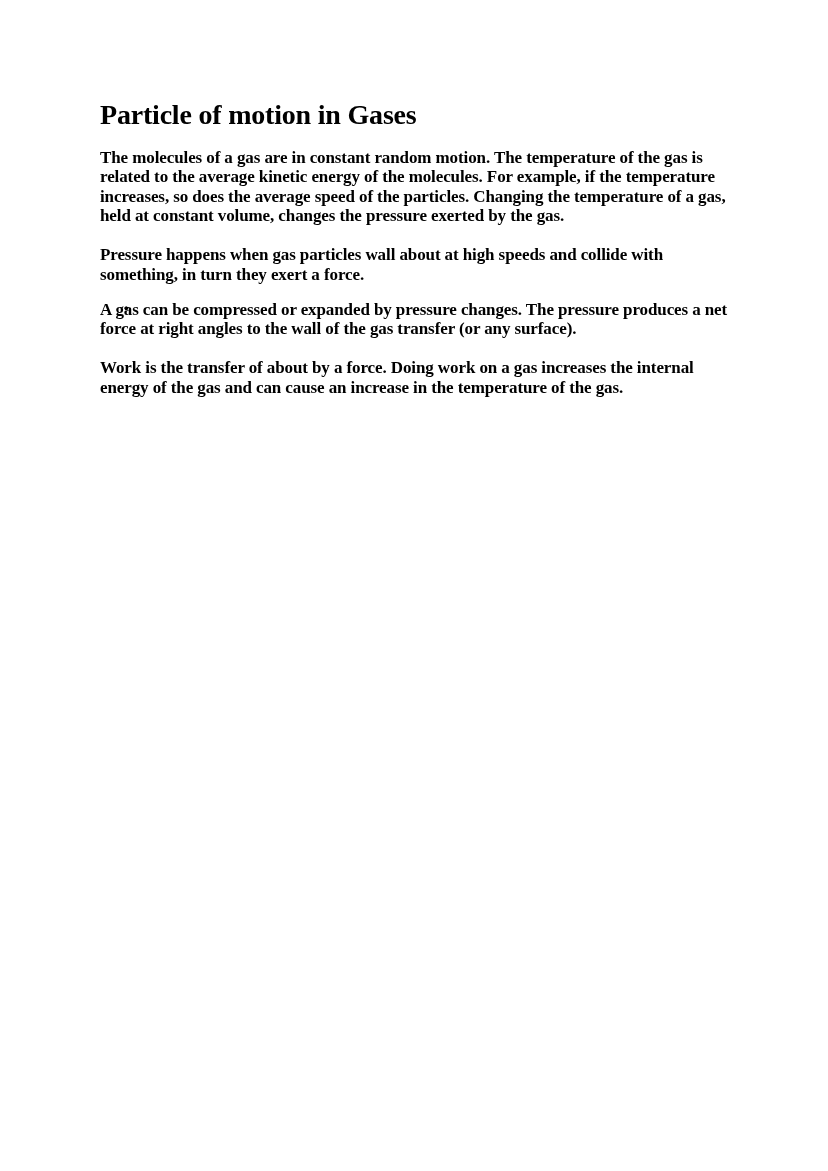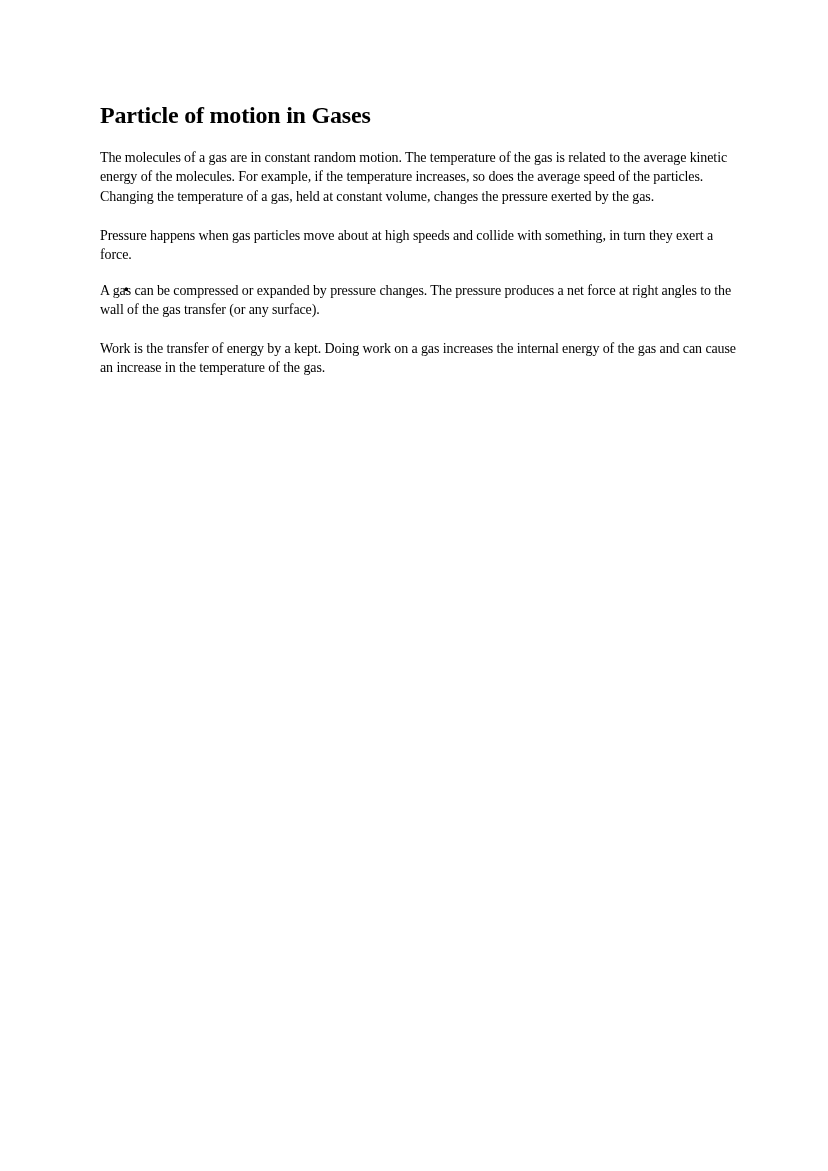--- a/index.html
+++ b/index.html
@@ -12,31 +12,32 @@
     }
     .page {
       position: absolute;
       left: 100px;
       top: 100px;
       width: 640px;
     }
     h1 {
       font-family: "Liberation Serif", serif;
       font-weight: bold;
-      font-size: 24px;
+      font-size: 28px;
       margin: 0 0 18px 0;
       line-height: 30px;
       letter-spacing: -0.2px;
     }
     p {
       font-family: "Liberation Serif", serif;
-      font-size: 14px;
+      font-size: 17px;
       line-height: 19.4px;
       margin: 0 0 19.5px 0;
       letter-spacing: -0.1px;
+      font-weight: bold;
     }
     ul {
       margin: 0 0 20px 0;
       padding: 0;
       list-style: none;
       margin-top: -4px;
     }
     li {
       position: relative;
       padding-left: 50px;
@@ -52,26 +53,26 @@
       font-size: 13px;
     }
   </style>
 </head>
 <body>
 
 <div class="page">
   <h1>Particle of motion in Gases</h1>
 
   <p>The molecules of a gas are in constant random motion. The temperature of the gas is related to the average kinetic energy of the molecules. For example, if the temperature increases, so does the average speed of the particles. Changing the temperature of a gas, held at constant volume, changes the pressure exerted by the gas.</p>
-  <p>Pressure happens when gas particles move about at high speeds and collide with something, in turn they exert a force.</p>
+  <p>Pressure happens when gas particles wall about at high speeds and collide with something, in turn they exert a force.</p>
 
   <ul>
     <li>
       <span class="bullet">•</span>
     </li>
     <li>
       <span class="bullet">•</span>
     </li>
   </ul>
 
   <p>A gas can be compressed or expanded by pressure changes. The pressure produces a net force at right angles to the wall of the gas transfer (or any surface).</p>
-  <p>Work is the transfer of energy by a kept. Doing work on a gas increases the internal energy of the gas and can cause an increase in the temperature of the gas.</p>
+  <p>Work is the transfer of about by a force. Doing work on a gas increases the internal energy of the gas and can cause an increase in the temperature of the gas.</p>
 </div>
 
 </body></html>

